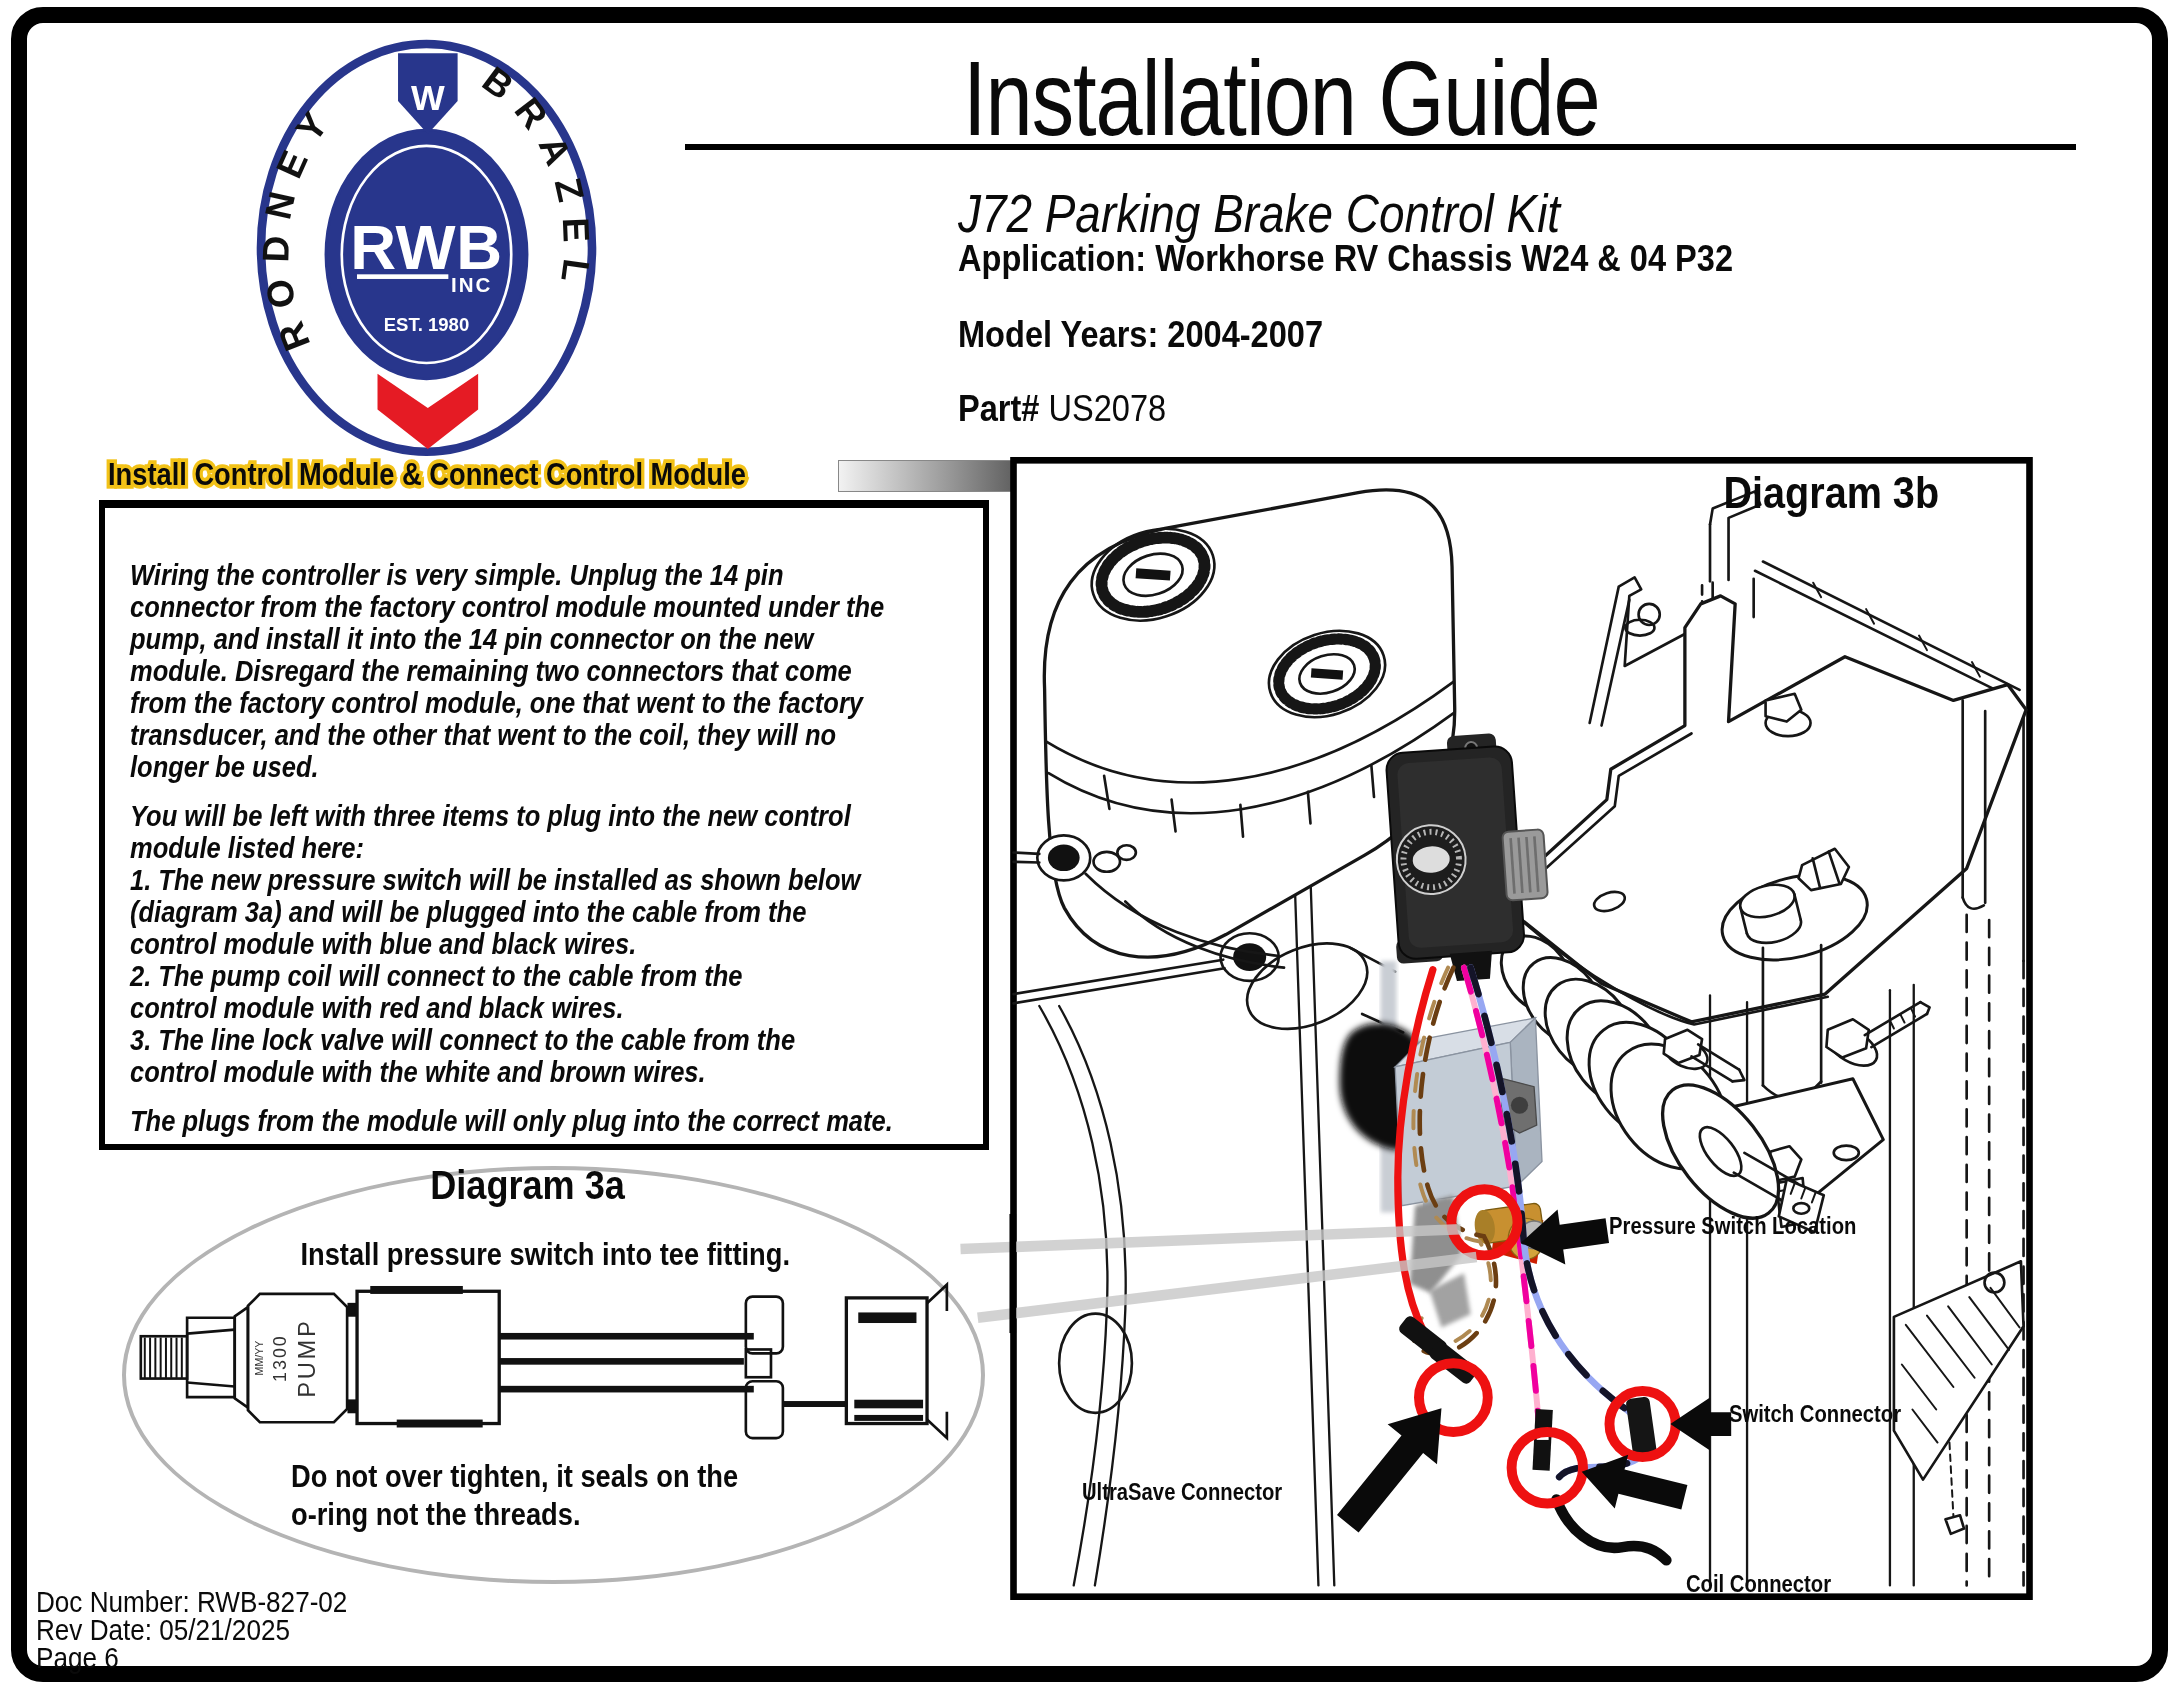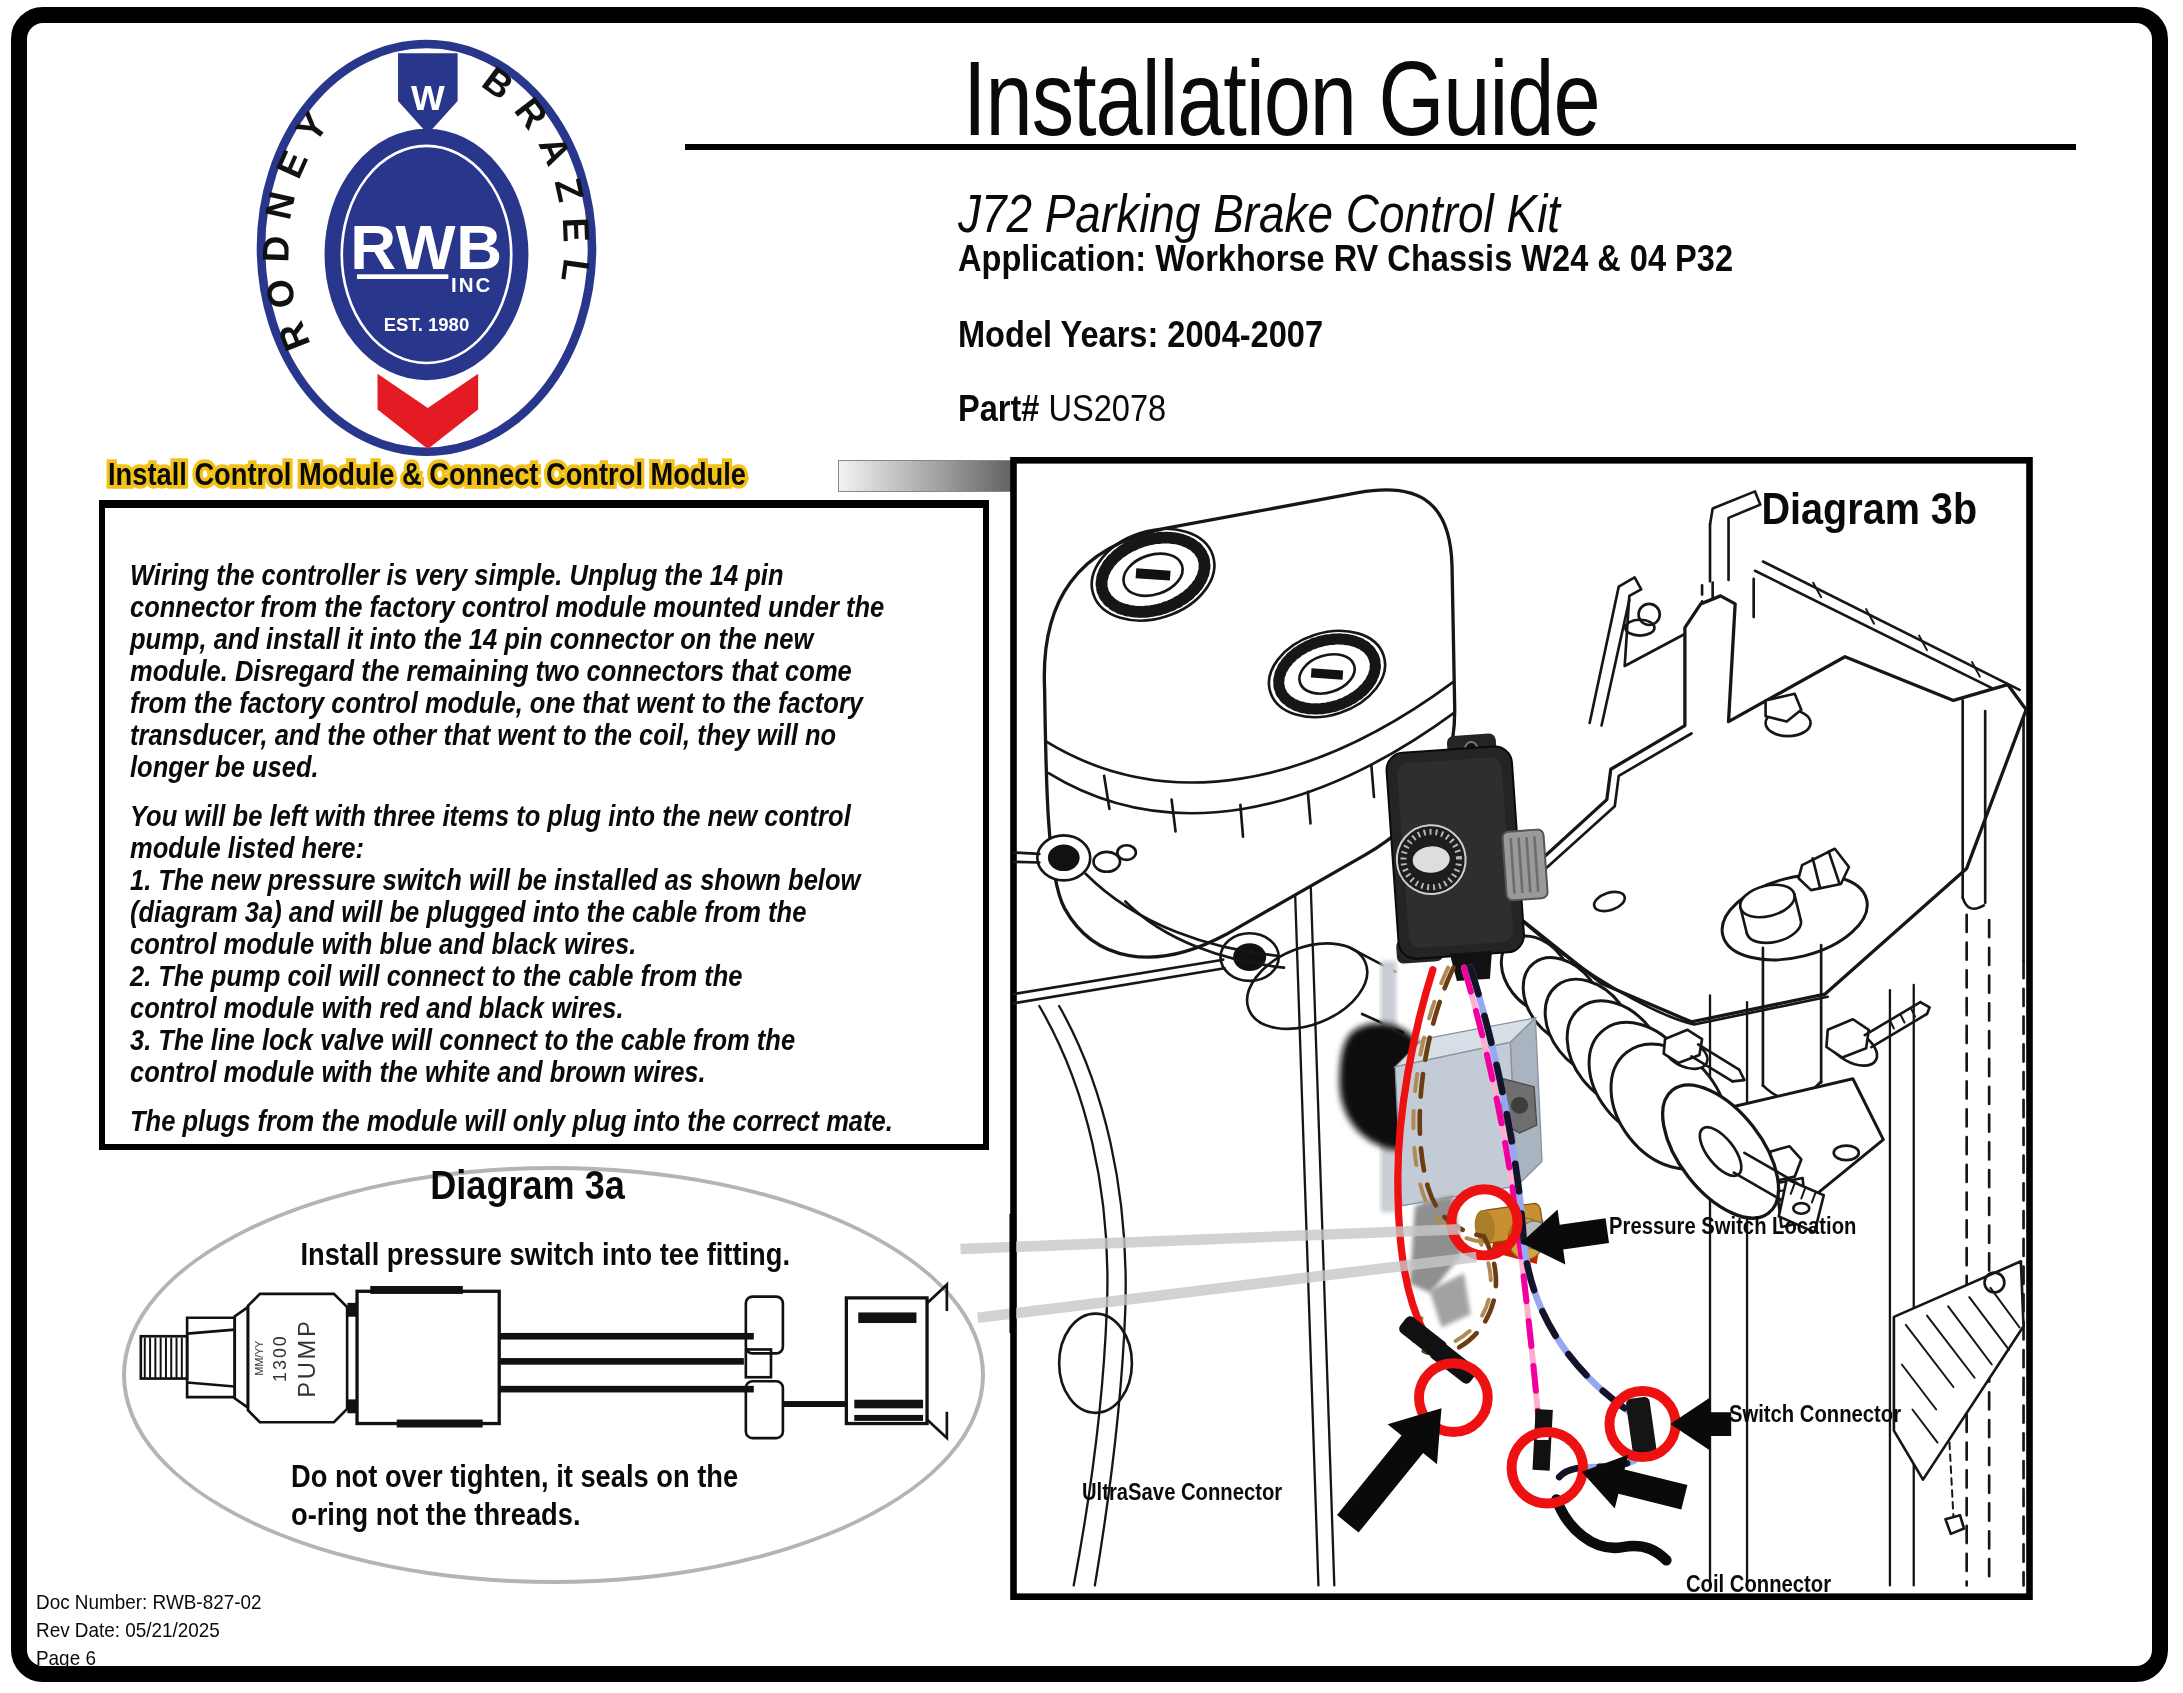--- a/index.html
+++ b/index.html
@@ -23,27 +23,27 @@
   .sechead-front{position:absolute;left:0;top:0;}
   .gradbar{left:838px;top:460px;width:196px;height:30px;background:linear-gradient(90deg,#f2f2f2 0%,#9a9a9a 55%,#4e4e4e 100%);border:0.7px solid #888;}
   .instrbox{left:99px;top:500px;width:890px;height:650px;border:6px solid #000;border-top-width:8px;box-sizing:border-box;background:#fff;}
   .instrtext{left:130px;top:559px;width:979px;font-size:29px;line-height:32px;font-weight:bold;font-style:italic;}
   .instrtext .para{margin:0 0 17px 0;}
   .ellipse3a{left:122px;top:1166px;width:863px;height:418px;border:4px solid #b4b4b4;border-radius:50%;box-sizing:border-box;background:transparent;}
   .d3a-title{left:313px;top:1162px;width:430px;text-align:center;font-size:41px;}
   .d3a-cap1{left:218px;top:1225px;width:655px;text-align:center;font-size:31px;margin-top:12px;}
   .d3a-cap2{left:291px;top:1458px;font-size:31px;line-height:38px;}
   .d3b-box{left:1010px;top:457px;width:1023px;height:1143px;}
-  .d3b-title{left:1694px;top:467px;width:322px;text-align:center;font-size:45px;margin-top:16px;}
+  .d3b-title{left:1694px;top:467px;width:322px;text-align:left;font-size:45px;}
   .lbl{font-size:23px;font-weight:bold;}
   .lbl-pressure{left:1609px;top:1213px;}
   .lbl-switch{left:1729px;top:1401px;}
   .lbl-ultrasave{left:1082px;top:1479px;}
   .lbl-coil{left:1686px;top:1523px;margin-top:48px;}
-  .footer{left:36px;top:1588px;font-size:21px;line-height:28px;}
+  .footer{left:36px;top:1588px;font-size:29px;line-height:28px;}
   svg text{font-family:"Liberation Sans",sans-serif;}
 </style>
 </head>
 <body>
 
 <div class="abs page-border"></div>
 
 <svg class="abs" style="left:251px;top:36px;" width="351" height="427" viewBox="0 0 530 645">
   <ellipse cx="265" cy="320" rx="250" ry="308" fill="#ffffff" stroke="#28368c" stroke-width="13"></ellipse>
 

